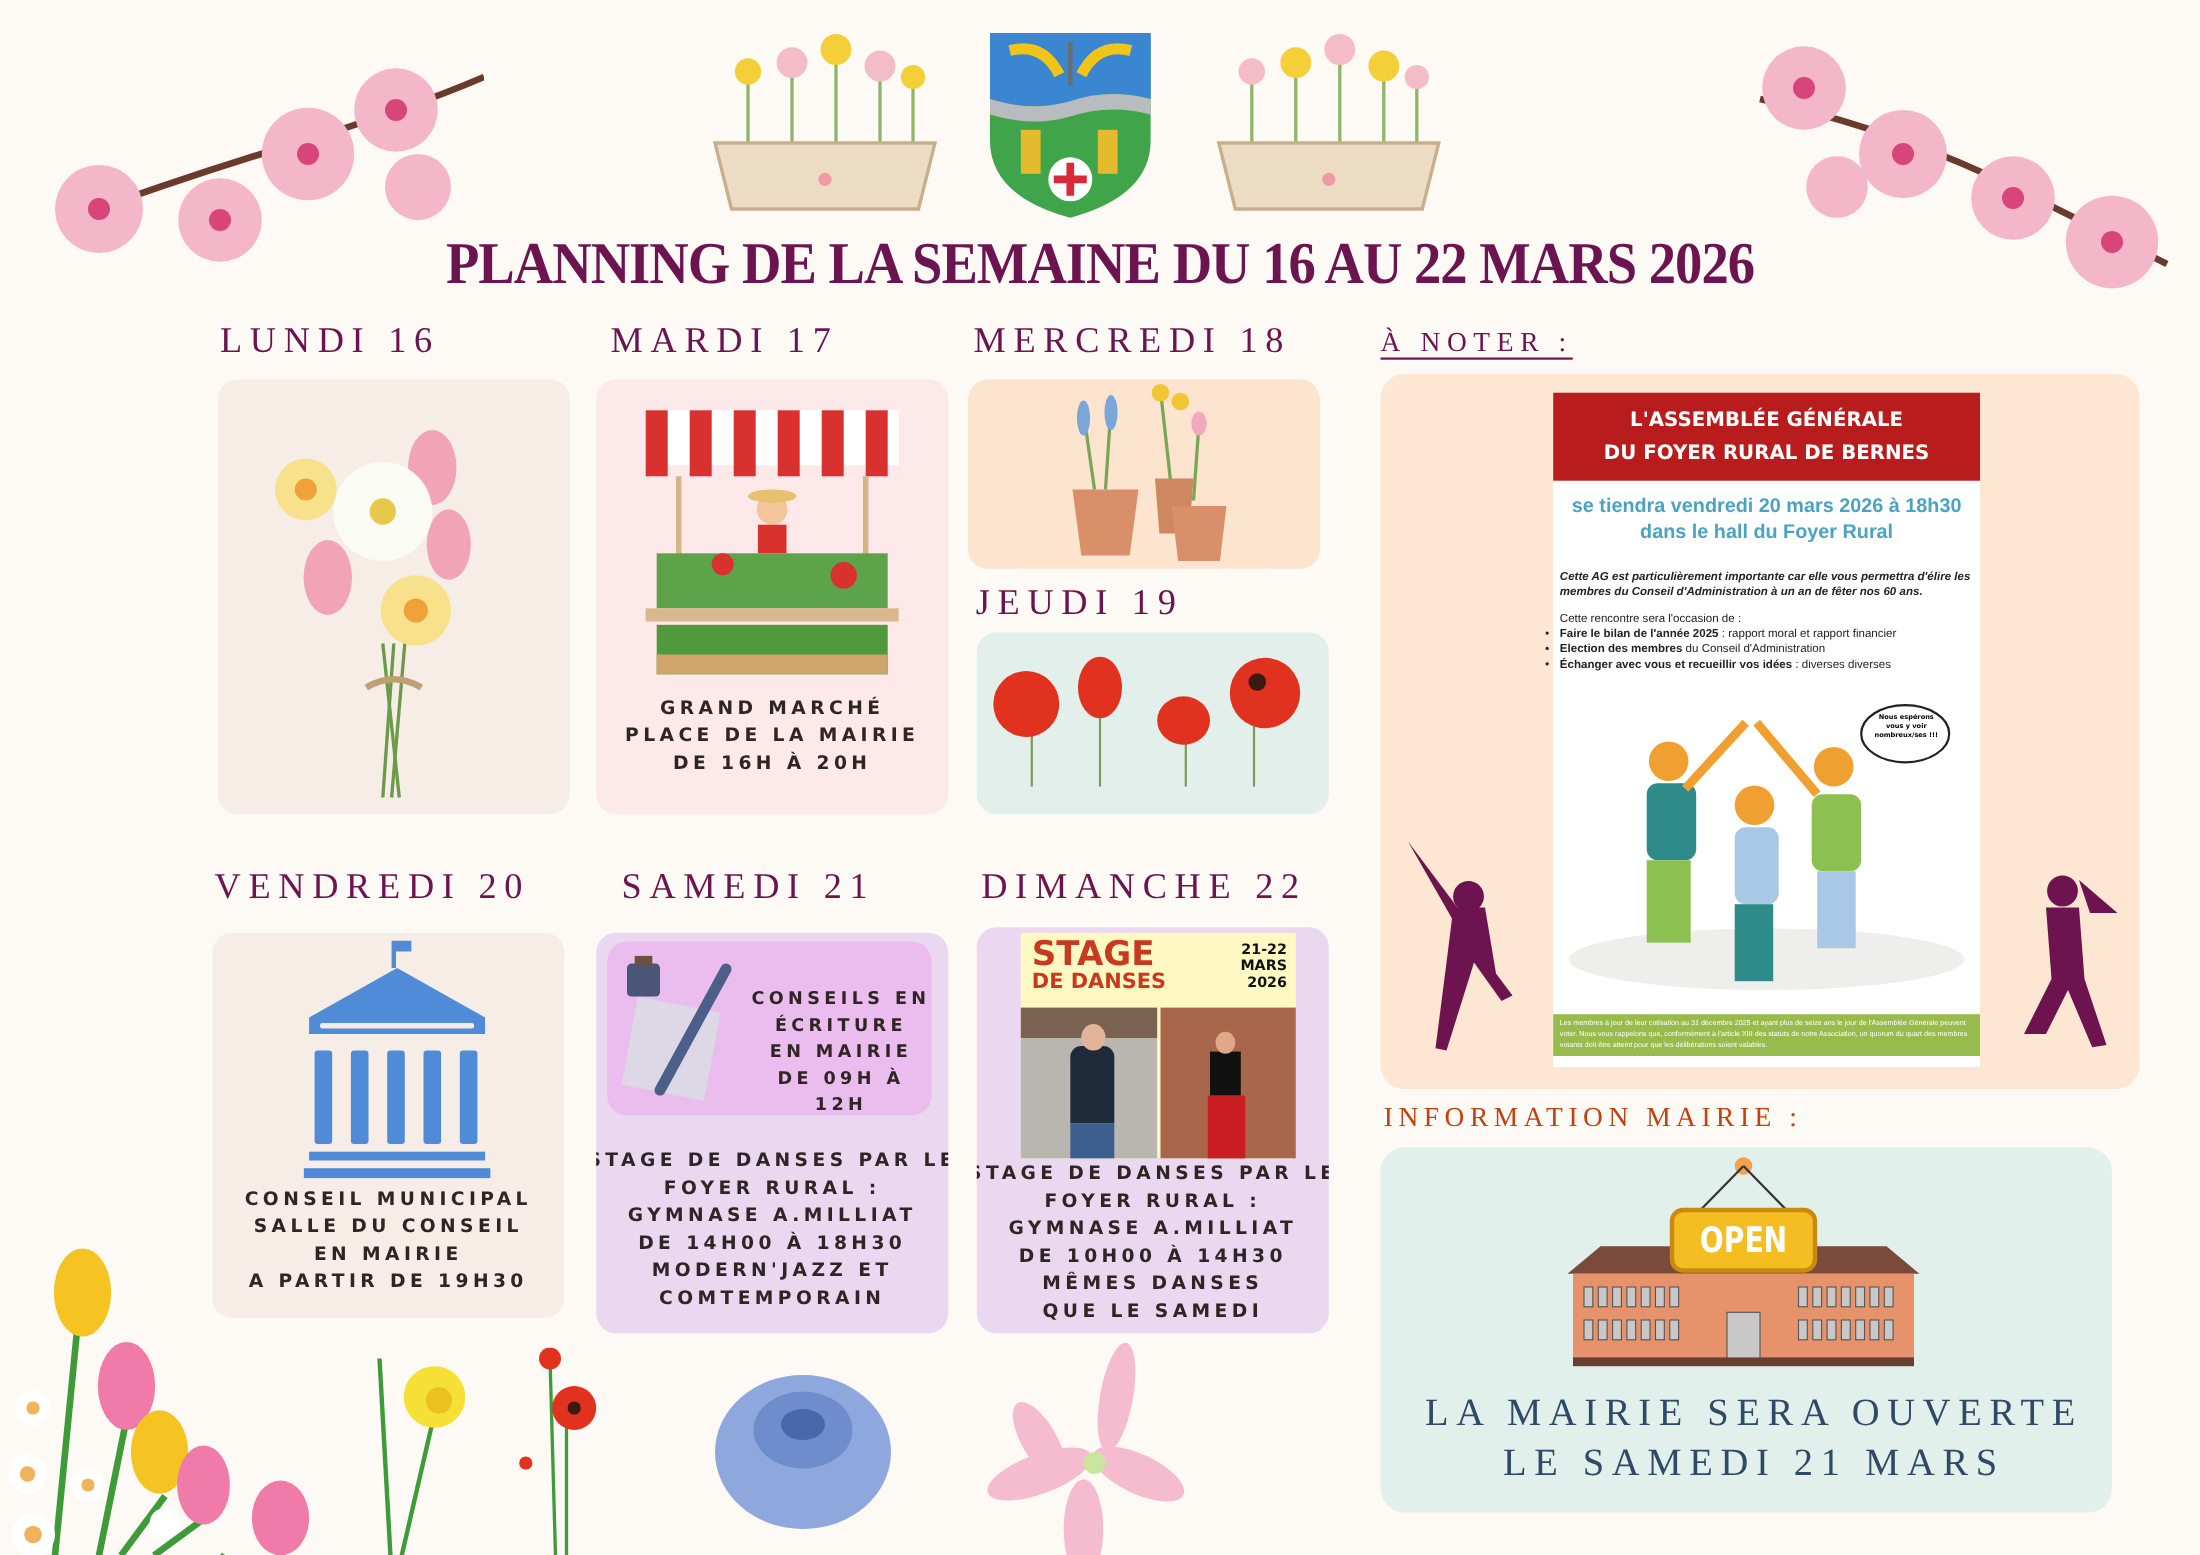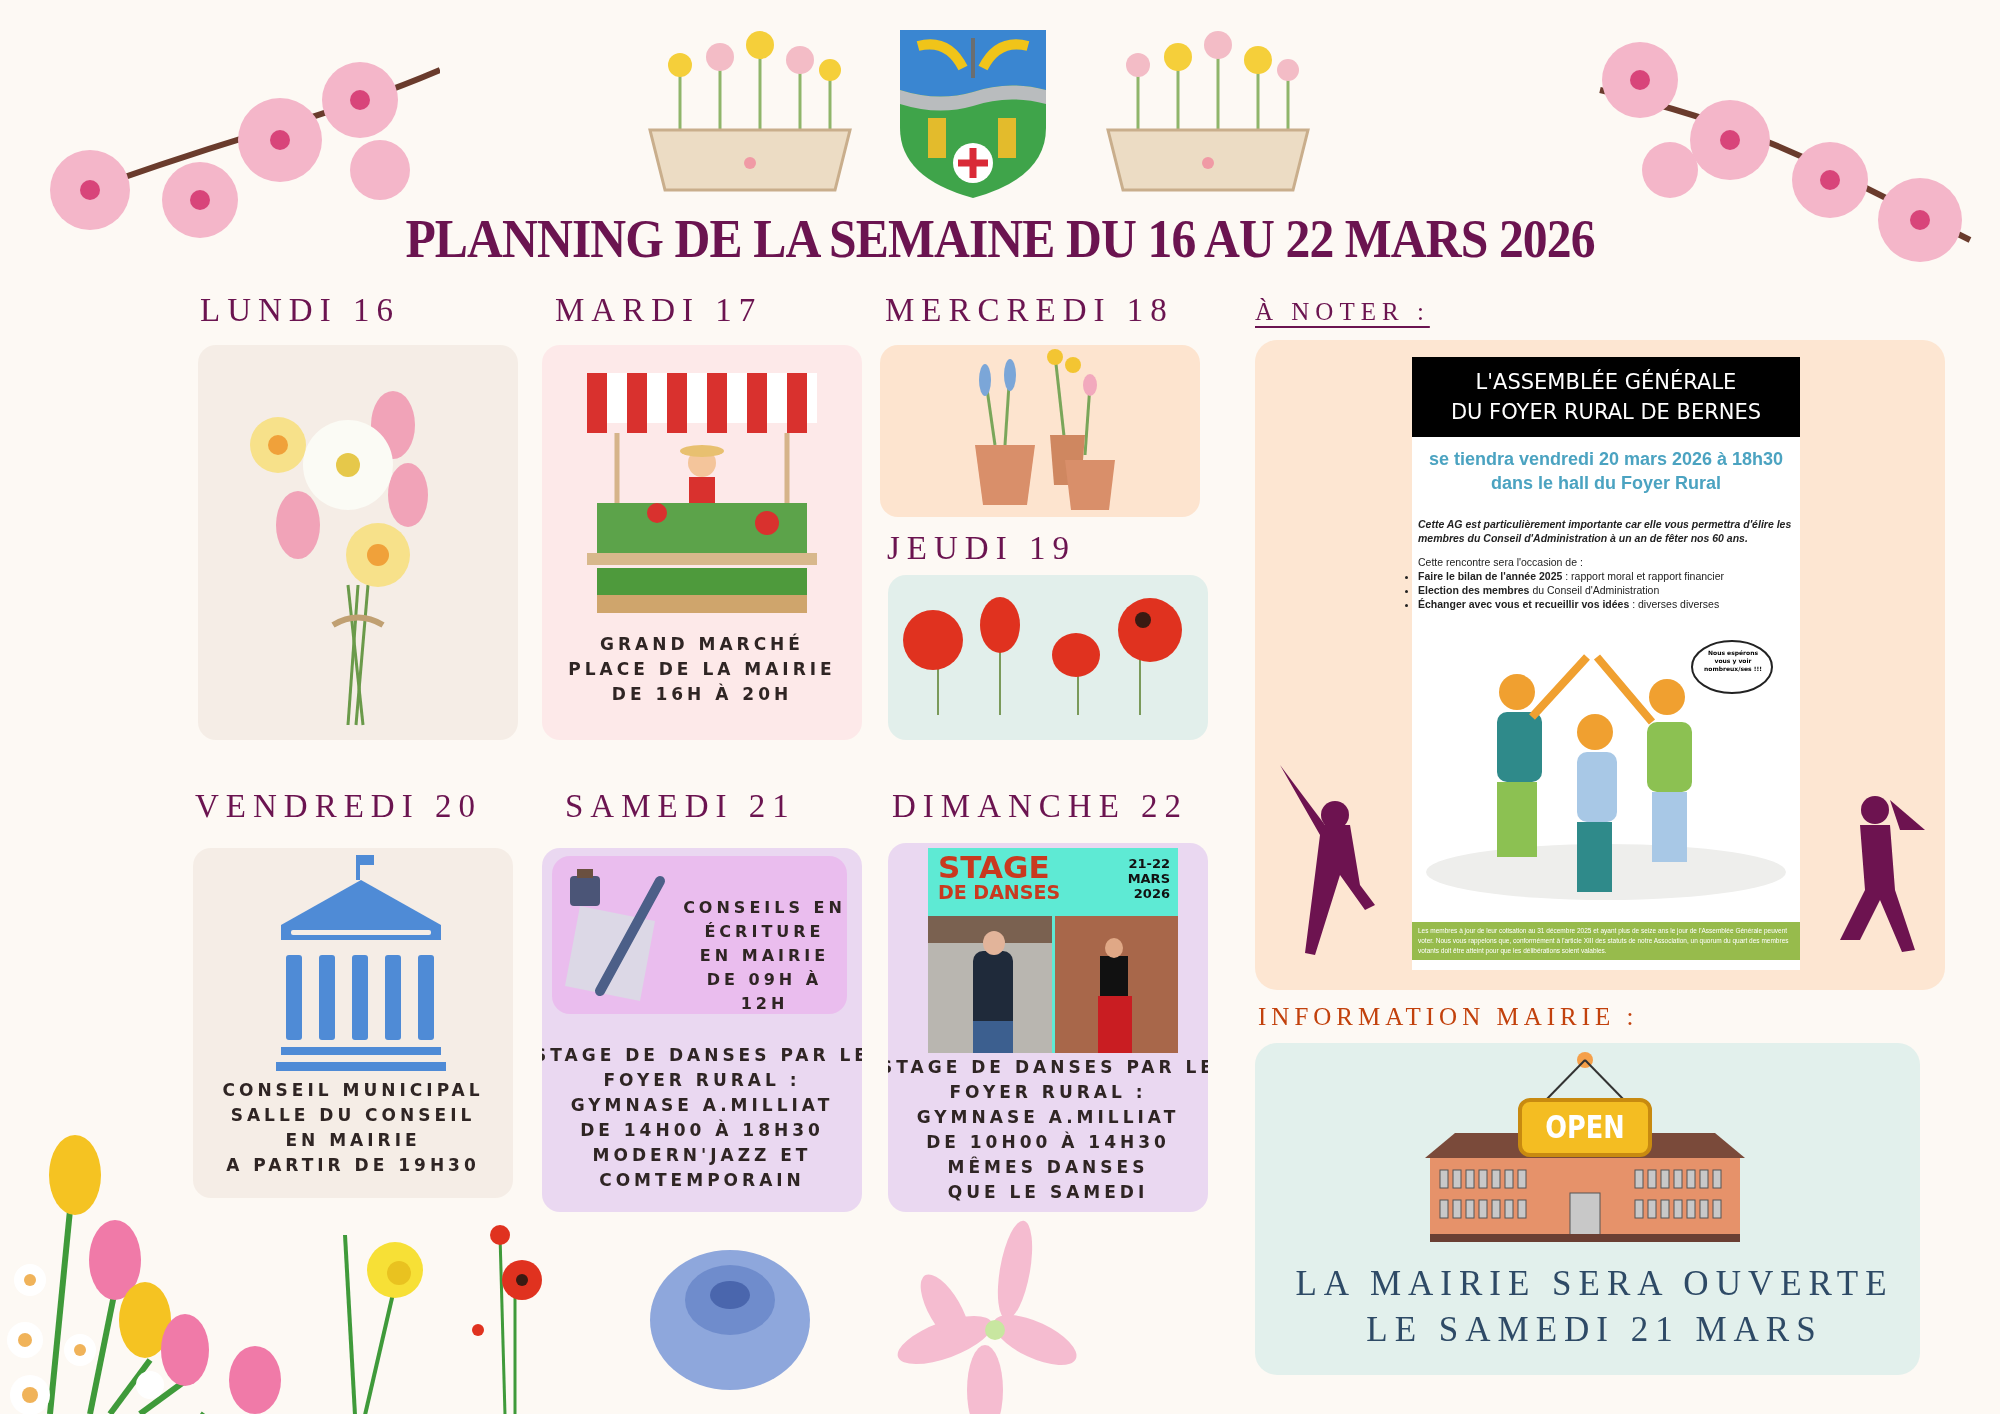--- a/index.html
+++ b/index.html
@@ -5,21 +5,21 @@
   html, body { margin:0; padding:0; }
   body { width:2000px; height:1414px; background:#fdf9f4; position:relative; overflow:hidden; font-family:"DejaVu Sans", sans-serif; }
   .abs { position:absolute; }
   .title { left:0; width:2000px; top:208px; text-align:center; font-family:"Liberation Serif", serif; font-weight:bold; font-size:54px; color:#6b1450; letter-spacing:-1px; transform:scaleX(0.92); }
   .day-label { font-family:"Liberation Serif", serif; font-size:33px; letter-spacing:7px; color:#6b1450; white-space:nowrap; }
   .card { border-radius:18px; overflow:hidden; }
   .card-text { font-family:"DejaVu Sans", sans-serif; font-weight:bold; color:#2f2524; text-align:center; letter-spacing:4px; font-size:17px; line-height:25px; text-transform:uppercase; }
   .note-label { font-family:"Liberation Serif", serif; font-size:25px; letter-spacing:6px; color:#6b1450; text-decoration:underline; text-underline-offset:6px; }
   .info-label { font-family:"Liberation Serif", serif; font-size:25px; letter-spacing:5px; color:#c2410c; }
   .poster { background:#fff; }
-  .poster-head { background:#000000; color:#fff; text-align:center; font-family:"DejaVu Sans", sans-serif; font-weight:normal; font-size:21px; line-height:30px; padding:10px 0; }
+  .poster-head { background:#b91c1c; color:#fff; text-align:center; font-family:"DejaVu Sans", sans-serif; font-weight:bold; font-size:18px; line-height:30px; padding:10px 0; }
   .poster-sub { color:#4ba3c1; font-family:"Liberation Sans", sans-serif; font-weight:bold; text-align:center; font-size:18px; line-height:24px; margin-top:10px; }
   .poster-body { font-family:"Liberation Sans", sans-serif; font-size:10.5px; color:#222; padding:0 6px; line-height:14px; }
   .poster-foot { background:#97bb4c; color:#fff; font-family:"Liberation Sans", sans-serif; font-size:6.5px; line-height:10px; padding:4px 6px; }
   .mairie-text { font-family:"Liberation Serif", serif; font-size:35px; letter-spacing:7px; color:#2e4a66; text-align:center; line-height:46px; }
 </style>
 </head>
 <body>
 
 <div class="abs" style="left:20px;top:30px;width:420px;height:220px;">
   <svg width="420" height="220" viewBox="0 0 420 220">
@@ -276,21 +276,21 @@
     <div>STAGE DE DANSES PAR LE</div>
     <div>FOYER RURAL :</div>
     <div>GYMNASE A.MILLIAT</div>
     <div>DE 14H00 À 18H30</div>
     <div>MODERN'JAZZ ET</div>
     <div>COMTEMPORAIN</div>
   </div>
 </div>
 
 <div class="abs card" style="left:888px;top:843px;width:320px;height:369px;background:#ead8f1;">
-  <div style="position:absolute;left:40px;top:5px;width:250px;height:205px;background:#5eead4;">
+  <div style="position:absolute;left:40px;top:5px;width:250px;height:205px;background:#fef9c3;">
     <div style="position:absolute;left:10px;top:5px;color:#c9391f;font-family:'DejaVu Sans',sans-serif;font-weight:bold;line-height:28px;">
       <div style="font-size:31px;">STAGE</div>
       <div style="font-size:19px;line-height:22px;">DE DANSES</div>
     </div>
     <div style="position:absolute;right:8px;top:8px;text-align:right;font-family:'DejaVu Sans',sans-serif;font-weight:bold;font-size:13px;line-height:15px;color:#111;">
       <div>21-22</div>
       <div>MARS</div>
       <div>2026</div>
     </div>
     <div style="position:absolute;left:0;top:68px;width:124px;height:137px;background:linear-gradient(#7a6150 0 20%, #b9b6b0 20% 100%);">

